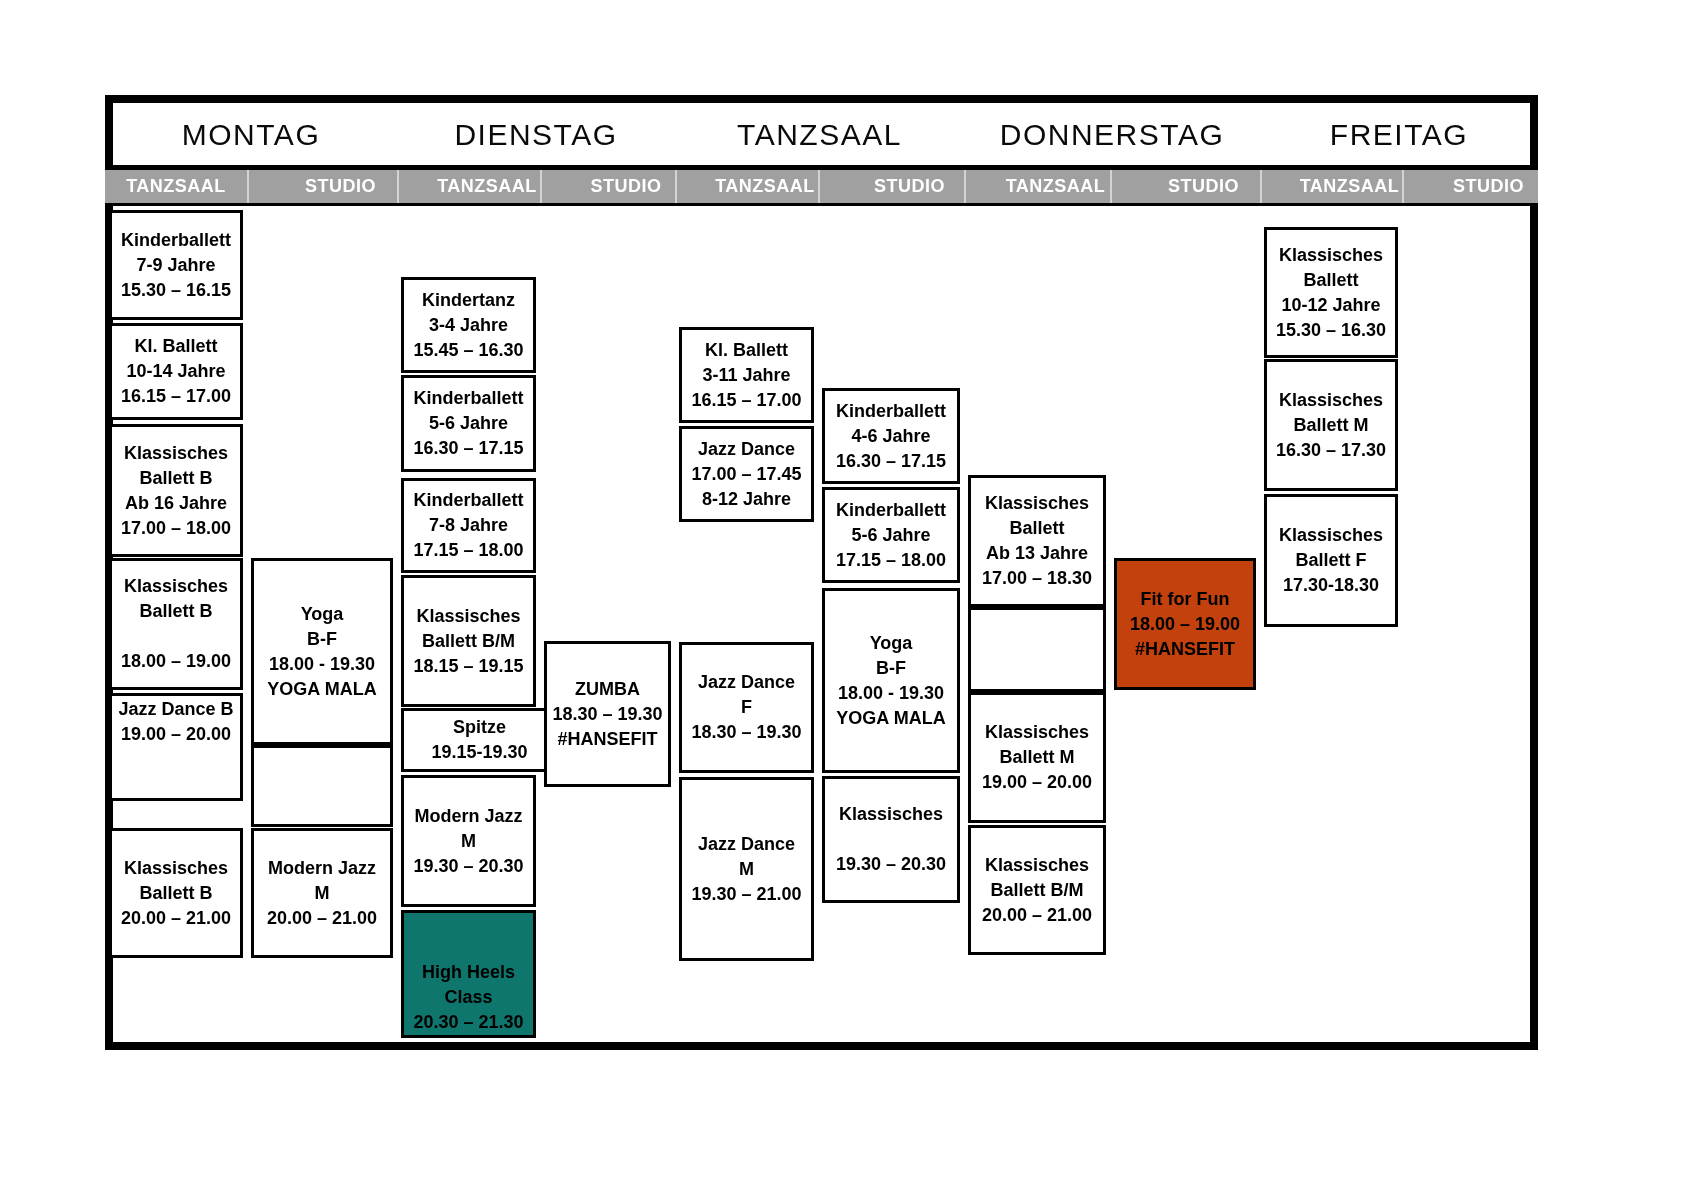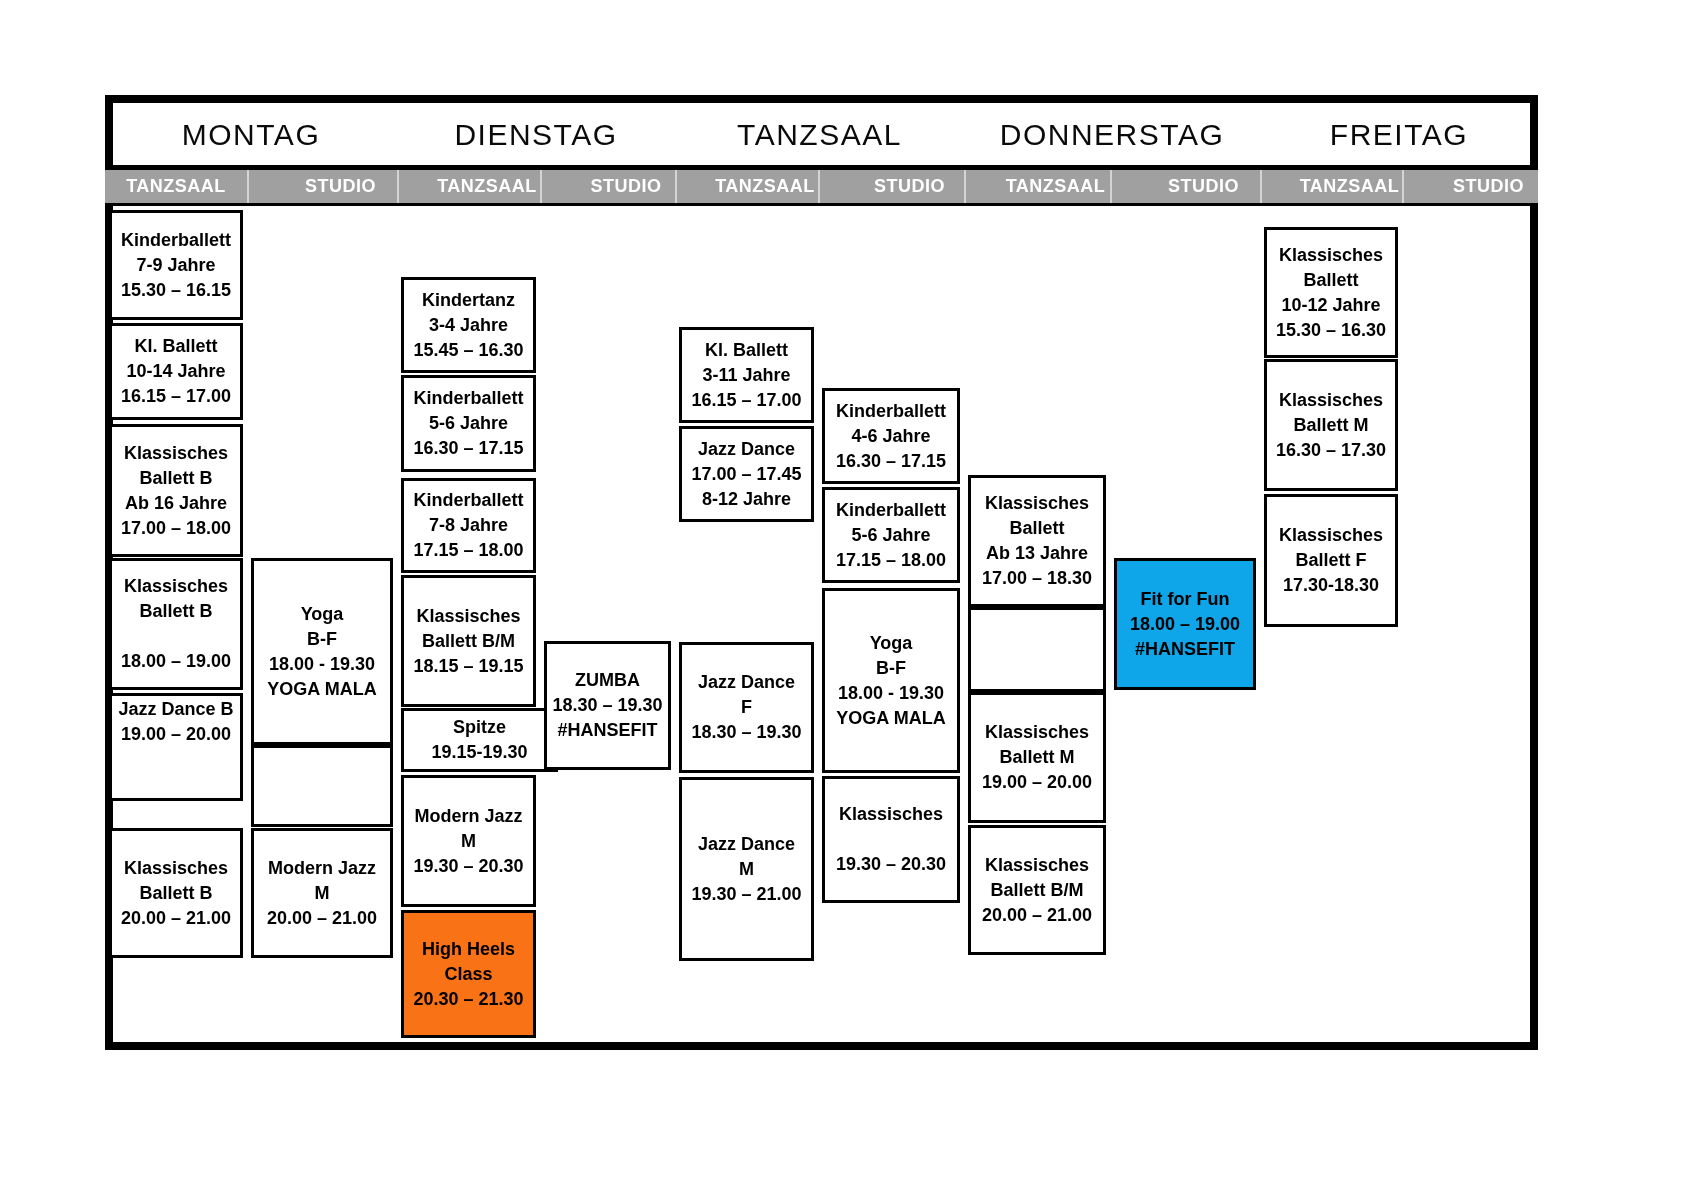--- a/index.html
+++ b/index.html
@@ -125,26 +125,26 @@
       </div>
       <div class="event-box" style="left: 401px; width: 157px; top: 708px; height: 64px; background: rgb(255, 255, 255); border-color: rgb(0, 0, 0);">
         <span class="event-line">Spitze</span>
         <span class="event-line">19.15-19.30</span>
       </div>
       <div class="event-box" style="left: 401px; width: 135px; top: 775px; height: 132px; background: rgb(255, 255, 255); border-color: rgb(0, 0, 0);">
         <span class="event-line">Modern Jazz</span>
         <span class="event-line">M</span>
         <span class="event-line">19.30 – 20.30</span>
       </div>
-      <div class="event-box" style="left: 401px; width: 135px; top: 910px; height: 128px; background: #f97316; border-color: rgb(0, 0, 0);">
+      <div class="event-box" style="left: 401px; width: 135px; top: 910px; height: 128px; background: #0f766e; border-color: rgb(0, 0, 0); justify-content: flex-end;">
         <span class="event-line">High Heels</span>
         <span class="event-line">Class</span>
         <span class="event-line">20.30 – 21.30</span>
       </div>
-      <div class="event-box" style="left: 544px; width: 127px; top: 641px; height: 129px; background: rgb(255, 255, 255); border-color: rgb(0, 0, 0);">
+      <div class="event-box" style="left: 544px; width: 127px; top: 641px; height: 146px; background: rgb(255, 255, 255); border-color: rgb(0, 0, 0);">
         <span class="event-line">ZUMBA</span>
         <span class="event-line">18.30 – 19.30</span>
         <span class="event-line">#HANSEFIT</span>
       </div>
       <div class="event-box" style="left: 679px; width: 135px; top: 327px; height: 96px; background: rgb(255, 255, 255); border-color: rgb(0, 0, 0);">
         <span class="event-line">Kl. Ballett</span>
         <span class="event-line">3-11 Jahre</span>
         <span class="event-line">16.15 – 17.00</span>
       </div>
       <div class="event-box" style="left: 679px; width: 135px; top: 426px; height: 96px; background: rgb(255, 255, 255); border-color: rgb(0, 0, 0);">
@@ -193,21 +193,21 @@
       <div class="event-box" style="left: 968px; width: 138px; top: 692px; height: 131px; background: rgb(255, 255, 255); border-color: rgb(0, 0, 0);">
         <span class="event-line">Klassisches</span>
         <span class="event-line">Ballett M</span>
         <span class="event-line">19.00 – 20.00</span>
       </div>
       <div class="event-box" style="left: 968px; width: 138px; top: 825px; height: 130px; background: rgb(255, 255, 255); border-color: rgb(0, 0, 0);">
         <span class="event-line">Klassisches</span>
         <span class="event-line">Ballett B/M</span>
         <span class="event-line">20.00 – 21.00</span>
       </div>
-      <div class="event-box" style="left: 1114px; width: 142px; top: 558px; height: 132px; background: #0ea5e9; border-color: rgb(0, 0, 0);">
+      <div class="event-box" style="left: 1114px; width: 142px; top: 558px; height: 132px; background: #c2410c; border-color: rgb(0, 0, 0);">
         <span class="event-line">Fit for Fun</span>
         <span class="event-line">18.00 – 19.00</span>
         <span class="event-line">#HANSEFIT</span>
       </div>
       <div class="event-box" style="left: 1264px; width: 134px; top: 227px; height: 131px; background: rgb(255, 255, 255); border-color: rgb(0, 0, 0);">
         <span class="event-line">Klassisches</span>
         <span class="event-line">Ballett</span>
         <span class="event-line">10-12 Jahre</span>
         <span class="event-line">15.30 – 16.30</span>
       </div>

